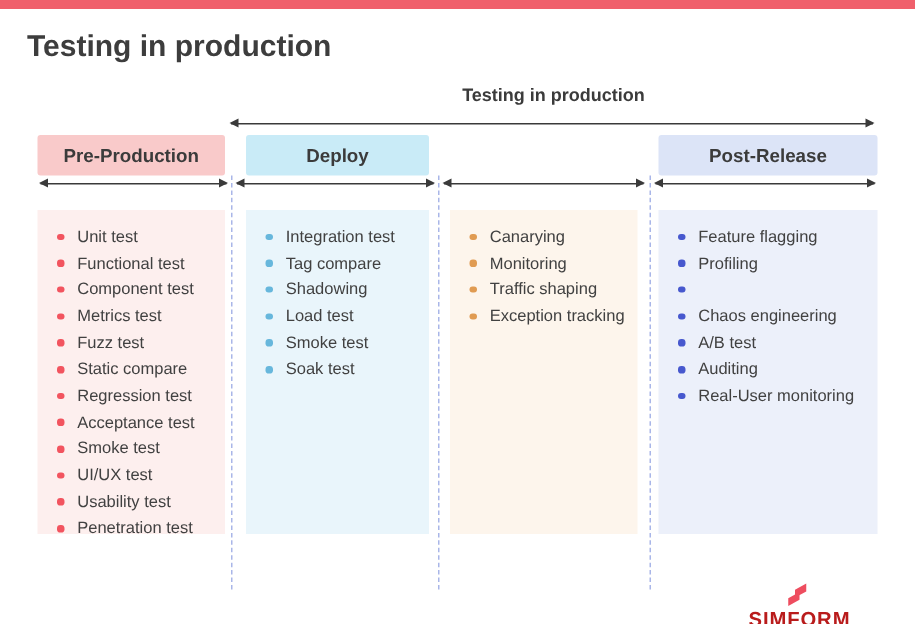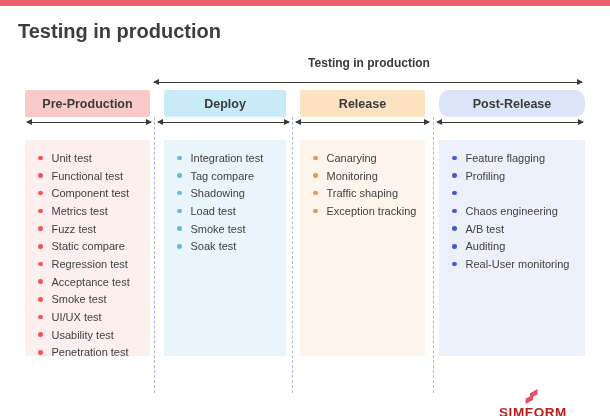--- a/index.html
+++ b/index.html
@@ -27,21 +27,21 @@
   .sep{position:absolute;top:117px;height:276px;width:0;border-left:1px dashed #a9b6e8;}
   .sep-1{left:154px;}
   .sep-2{left:292px;}
   .sep-3{left:433px;}
   
   .col-header{position:absolute;top:90px;height:27px;display:flex;align-items:center;
     justify-content:center;font-size:12.5px;font-weight:700;color:#3b3b3b;border-radius:2px;}
   .hdr-c1{left:25px;width:125px;background:#f9caca;}
   .hdr-c2{left:164px;width:122px;background:#c9ebf7;}
   .hdr-c3{left:300px;width:125px;background:#fbe2c0;}
-  .hdr-c4{left:439px;width:146px;background:#dce4f7;border-radius:10px;}
+  .hdr-c4{left:439px;width:146px;background:#dce4f7;}
   
   .panel{position:absolute;top:140px;height:216px;box-sizing:border-box;padding:9px 4px 0 13px;}
   .pnl-c1{left:25px;width:125px;background:#fdefee;}
   .pnl-c2{left:164px;width:122px;background:#e9f5fb;}
   .pnl-c3{left:300px;width:125px;background:#fdf5ec;}
   .pnl-c4{left:439px;width:146px;background:#ecf0fa;}
   .item{display:flex;align-items:center;height:17.7px;font-size:11px;color:#414141;white-space:nowrap;}
   .bullet{width:4.5px;height:4.5px;border-radius:50%;margin-right:9px;flex:none;}
   .b1{background:#f2545f;}
   .b2{background:#67b7dc;}
@@ -59,21 +59,20 @@
 
   <div class="accent-bar"></div>
 
   <div class="page-title">Testing in production</div>
 
   <div class="scope-label">Testing in production</div>
   <div class="range-arrow arrow-scope"></div>
 
   <div class="col-header hdr-c1">Pre-Production</div>
   <div class="col-header hdr-c2">Deploy</div>
-  <div class="col-header hdr-c3">Release</div>
   <div class="col-header hdr-c4">Post-Release</div>
 
   <div class="range-arrow arrow-col arrow-c1"></div>
   <div class="range-arrow arrow-col arrow-c2"></div>
   <div class="range-arrow arrow-col arrow-c3"></div>
   <div class="range-arrow arrow-col arrow-c4"></div>
 
   <div class="sep sep-1"></div>
   <div class="sep sep-2"></div>
   <div class="sep sep-3"></div>

